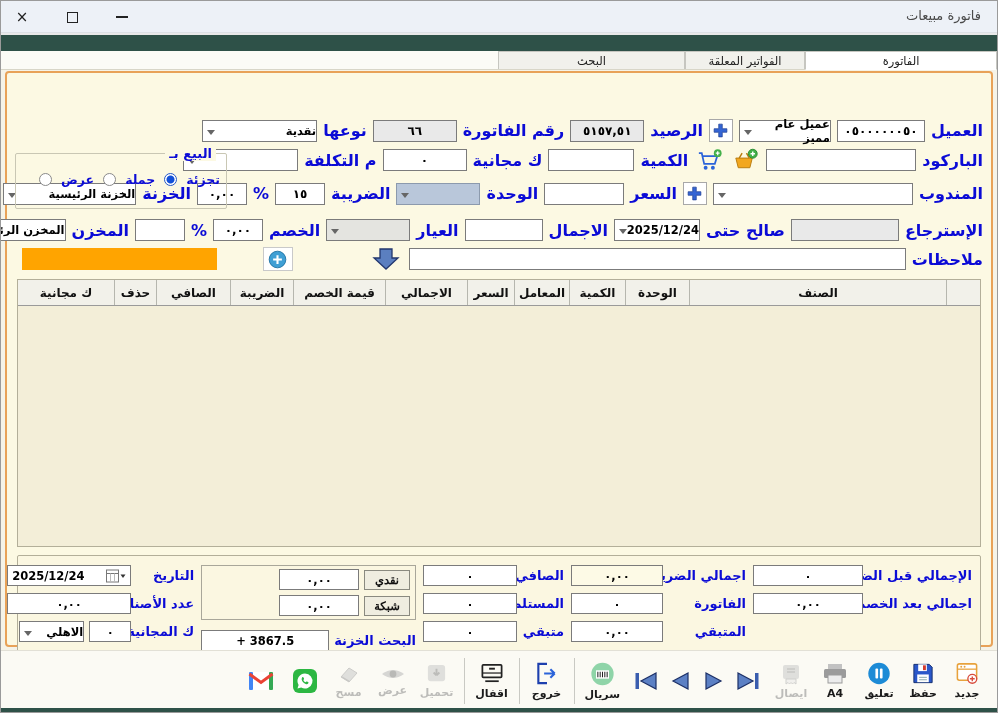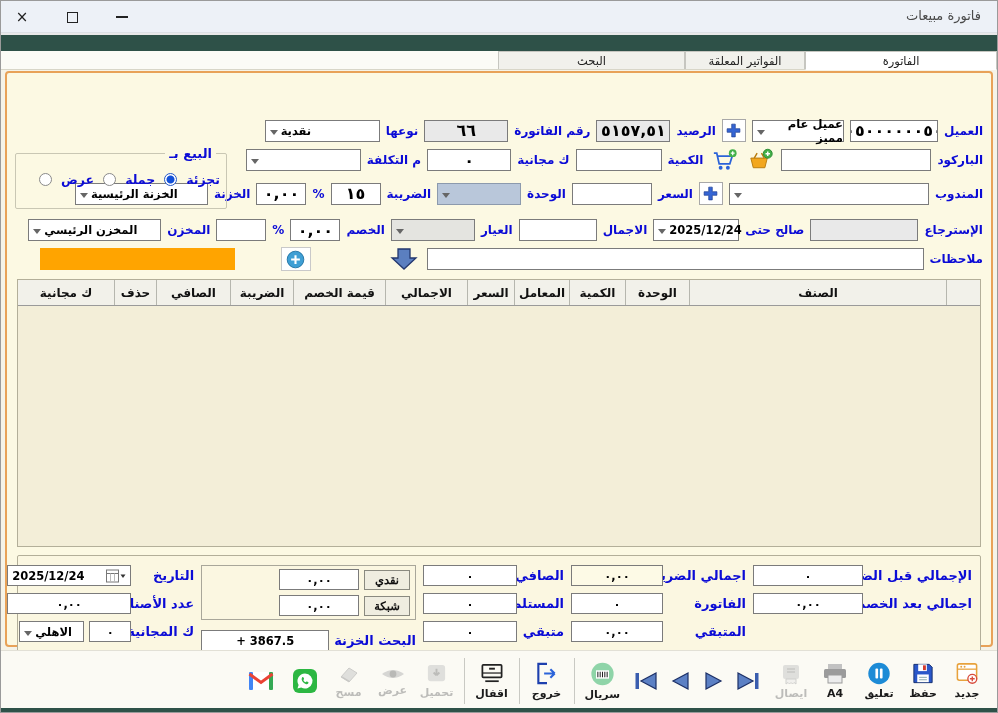--- a/index.html
+++ b/index.html
@@ -17,25 +17,25 @@
   
   .tabstrip{height:19px;background:#fbfbf6;direction:rtl;display:flex;border-bottom:1px solid #d8d6c8}
   .tab{display:flex;align-items:center;justify-content:center;font-size:11.5px;color:#222;background:#f1f1ec;border:1px solid #c6c6c0;border-bottom:none;cursor:default}
   .tab.active{background:#ffffff;margin-bottom:-1px;border-bottom:1px solid #fff}
   .tab-w1{width:192px}.tab-w2{width:120px}.tab-w3{width:187px}
   
   .panel{position:absolute;left:4px;right:4px;top:70px;height:576px;background:#fcf9e3;border:2px solid #e8a258;border-radius:4px;direction:rtl}
   .form{position:relative;padding:46px 8px 0}
   .frow{display:flex;align-items:center;gap:6px;margin-bottom:6px;direction:rtl}
   .frow.mb14{margin-bottom:14px}
-  .lbl{color:#0b0bd6;font-weight:bold;font-size:12px;white-space:nowrap;flex:none}
-  .fld{height:22px;background:#fff;border:1px solid #7b7b7b;display:flex;align-items:center;justify-content:center;font-size:16px;font-weight:bold;color:#000;flex:none;overflow:hidden}
+  .lbl{color:#0b0bd6;font-weight:bold;font-size:16px;white-space:nowrap;flex:none}
+  .fld{height:22px;background:#fff;border:1px solid #7b7b7b;display:flex;align-items:center;justify-content:center;font-size:12px;font-weight:bold;color:#000;flex:none;overflow:hidden}
   .ro{background:#e9e9e9}
   .ltr{direction:ltr}
-  .combo{position:relative;height:22px;background:#fff;border:1px solid #7b7b7b;display:flex;align-items:center;justify-content:flex-end;font-size:11.5px;font-weight:bold;flex:none;padding-left:15px}
+  .combo{position:relative;height:22px;background:#fff;border:1px solid #7b7b7b;display:flex;align-items:center;justify-content:flex-start;font-size:11.5px;font-weight:bold;flex:none;padding-left:15px}
   .combo .arr{position:absolute;left:4px;top:9px;width:0;height:0;border-left:4px solid transparent;border-right:4px solid transparent;border-top:5px solid #666}
   .combo.cblue{background:#b9c7da;border-color:#8c9aad}
   .combo.cgray{background:#e4e4e0}.w30{width:30px}.w42{width:42px}
   .w50{width:50px}.w58{width:58px}.w70{width:65px}
   .w74{width:74px}.w78{width:78px}.w80{width:80px}.w84{width:84px}.w86{width:86px}.w88{width:88px}.w92{width:92px}.w94{width:94px}.w104{width:104px}.w108{width:108px}
   .w110{width:110px}.w115{width:115px}.w124{width:124px}
   .w128{width:128px}.w133{width:133px}.w150{width:150px}.w195{width:195px}.w200{width:200px}.w497{width:497px}
   .gapL70{margin-left:70px}.gapL40{margin-left:40px}
   
   .gb{position:absolute;left:14px;top:40px;width:212px;height:56px;border:1px solid #c9c7b4;border-radius:2px}

